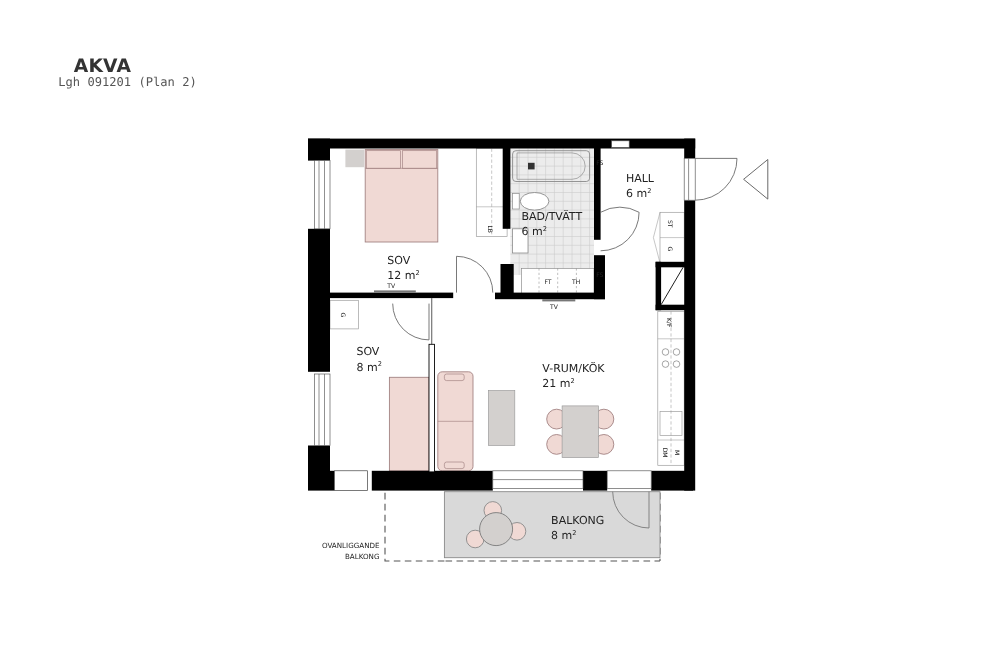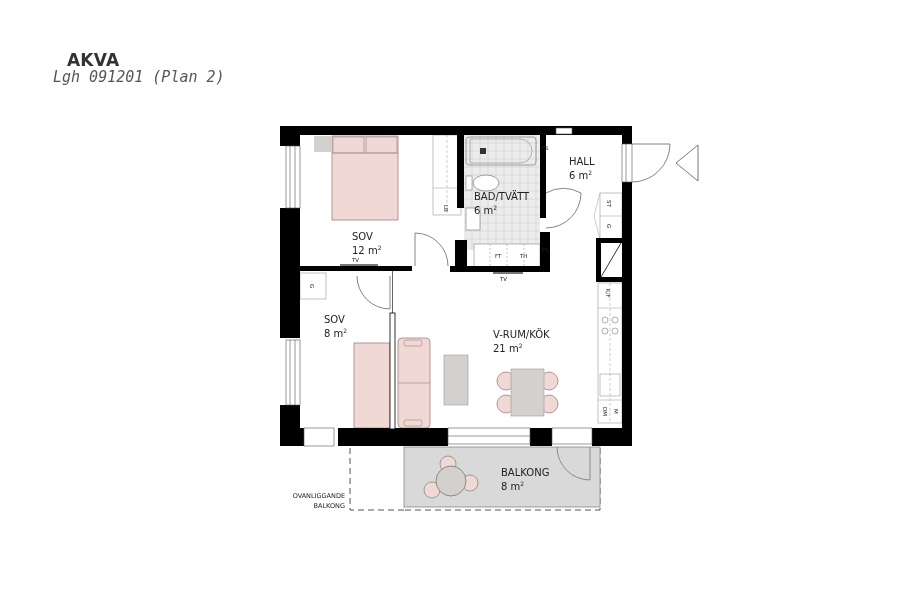--- a/index.html
+++ b/index.html
@@ -1,18 +1,18 @@
 <!DOCTYPE html>
 <html><head>
 <meta charset="utf-8">
 <style>
   html, body { margin: 0; padding: 0; background: #ffffff; }
   body { width: 900px; height: 600px; position: relative; overflow: hidden; font-family: "DejaVu Sans Mono", monospace; }
   .title { position: absolute; left: 36px; top: 50px; font-family: "DejaVu Sans", sans-serif; font-weight: bold; font-size: 17px; color: #333; letter-spacing: 0.2px; margin-left: 31px; }
-  .subtitle { position: absolute; left: 53px; top: 68px; font-family: "DejaVu Sans Mono", monospace; font-size: 15px; color: #555; font-style: italic; }
+  .subtitle { position: absolute; left: 53px; top: 68px; font-family: "DejaVu Sans Mono", monospace; font-size: 11px; color: #555; }
   svg.plan { position: absolute; left: 0; top: 0; }
   .lbl { font-family: "DejaVu Sans", sans-serif; fill: #222; }
   .room-name { font-size: 10px; }
   .room-area { font-size: 10px; }
   .sup { font-size: 6px; }
   .tiny { font-family: "DejaVu Sans", sans-serif; font-size: 5.5px; fill: #222; }
   .small { font-family: "DejaVu Sans", sans-serif; font-size: 6.5px; fill: #222; }
 </style>
 </head>
 <body>

